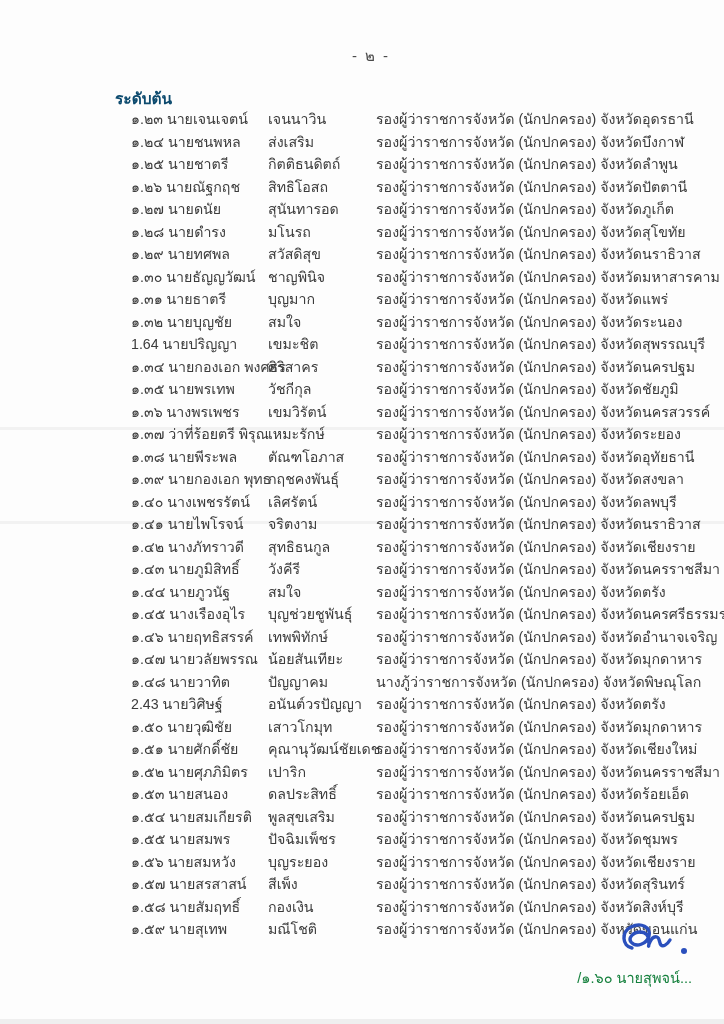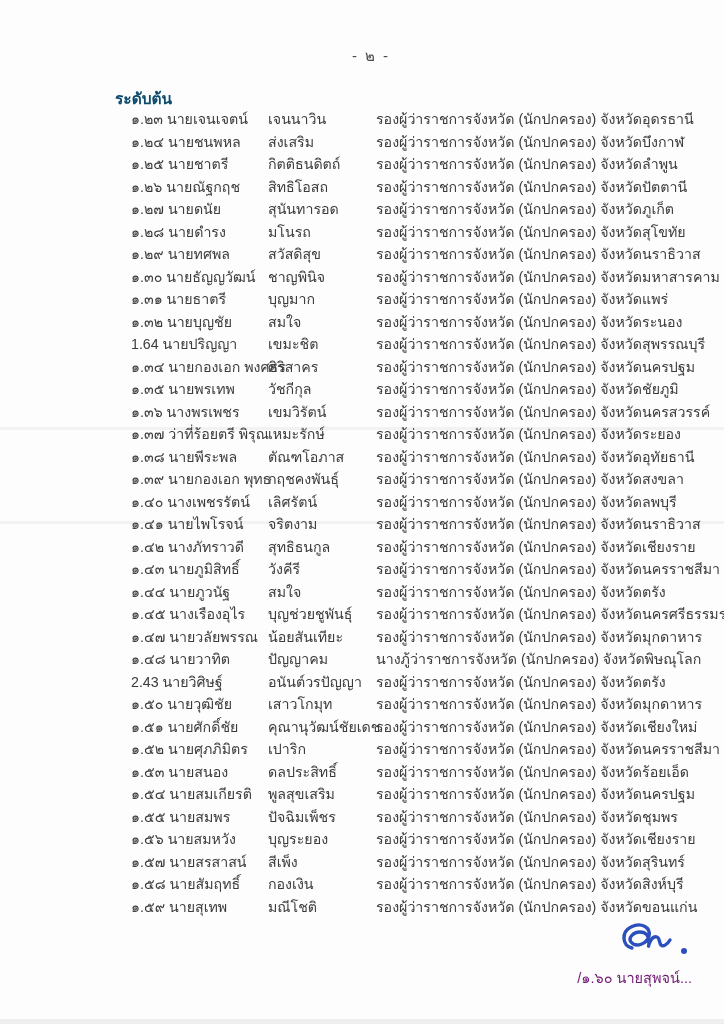--- a/index.html
+++ b/index.html
@@ -39,21 +39,21 @@
     height:22.5px; line-height:22.5px;
     font-size:14.2px; white-space:nowrap;
   }
   .row span { overflow:visible; }
   .sig {
     position:absolute; left:618px; top:920px;
     width:86px; height:48px;
   }
   .footer-next {
     position:absolute; top:966px; right:32px;
-    font-size:14.5px; color:#701a75;
+    font-size:14.5px; color:#15803d;
   }
 </style>
 </head>
 <body>
 
 <div class="page">
 
   <div class="scan-streak streak-1"></div>
   <div class="scan-streak streak-2"></div>
 
@@ -169,20 +169,25 @@
       </div>
       <div class="row">
         <span class="c1">๑.๔๔ นายภูวนัฐ</span>
         <span class="c2">สมใจ</span>
         <span class="c3">รองผู้ว่าราชการจังหวัด (นักปกครอง) จังหวัดตรัง</span>
       </div>
       <div class="row">
         <span class="c1">๑.๔๕ นางเรืองอุไร</span>
         <span class="c2">บุญช่วยชูพันธุ์</span>
         <span class="c3">รองผู้ว่าราชการจังหวัด (นักปกครอง) จังหวัดนครศรีธรรมราช</span>
+      </div>
+      <div class="row">
+        <span class="c1">๑.๔๖ นายฤทธิสรรค์</span>
+        <span class="c2">เทพพิทักษ์</span>
+        <span class="c3">รองผู้ว่าราชการจังหวัด (นักปกครอง) จังหวัดอำนาจเจริญ</span>
       </div>
       <div class="row">
         <span class="c1">๑.๔๗ นายวลัยพรรณ</span>
         <span class="c2">น้อยสันเทียะ</span>
         <span class="c3">รองผู้ว่าราชการจังหวัด (นักปกครอง) จังหวัดมุกดาหาร</span>
       </div>
       <div class="row">
         <span class="c1">๑.๔๘ นายวาทิต</span>
         <span class="c2">ปัญญาคม</span>
         <span class="c3">นางภู้ว่าราชการจังหวัด (นักปกครอง) จังหวัดพิษณุโลก</span>

